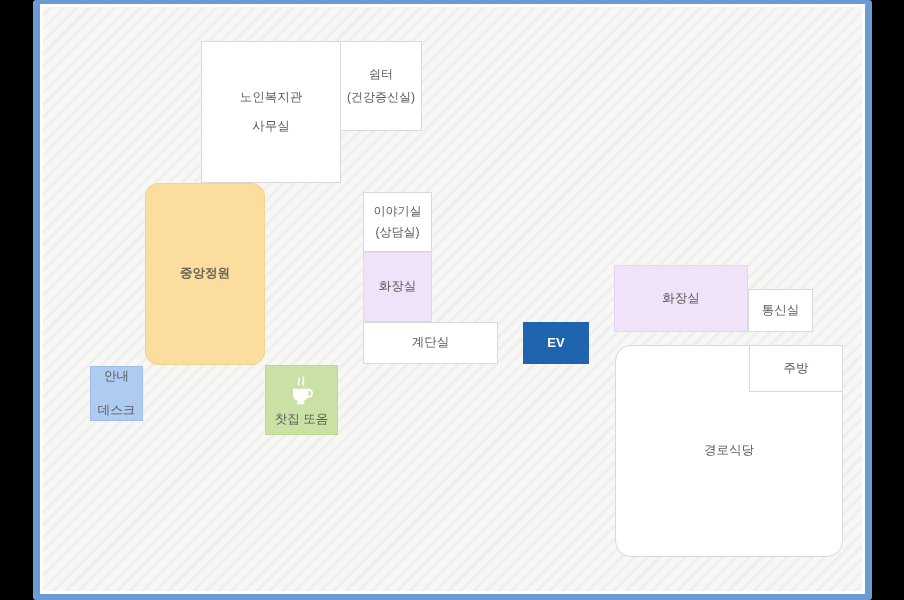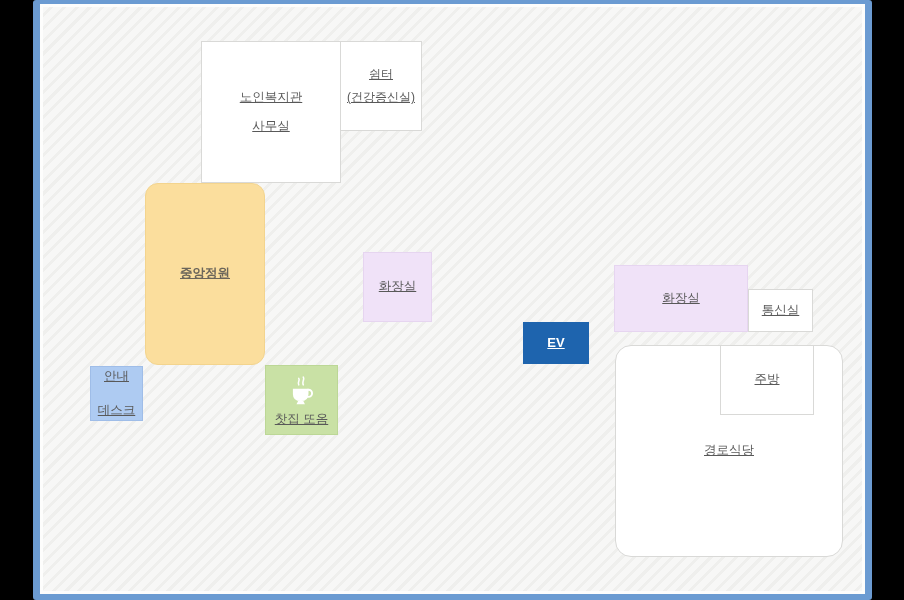--- a/index.html
+++ b/index.html
@@ -40,21 +40,20 @@
     border: 1px solid #d9d9d7;
     color: #595959;
     font-size: 12.5px;
     display: flex;
     flex-direction: column;
     align-items: center;
     justify-content: center;
     text-align: center;
     line-height: 1.9;
     letter-spacing: 0px;
-    text-decoration: underline;
   }
   .room span { display: block; }
 
   .room--office        { left:201px; top:41px;  width:140px; height:142px; line-height:2.3; }
   .room--shelter       { left:340px; top:41px;  width:82px;  height:90px;  font-size:12px; }
   .room--garden        { left:145px; top:183px; width:120px; height:182px;
                          background:#fbde9d; border-color:#f3d48e; font-weight:700; color:#6b655a;border-radius:13px; }
   .room--director      { left:265px; top:183px; width:73px;  height:80px; }
   .room--program       { left:265px; top:262px; width:73px;  height:103px; font-size:12px; }
   .room--infodesk      { left:90px;  top:366px; width:53px;  height:55px;
@@ -66,21 +65,21 @@
   .room--restroom-mid  { left:363px; top:252px; width:69px;  height:70px;
                          background:#f0e2f8; border-color:#e6d5f0; }
   .room--stairs        { left:363px; top:322px; width:135px; height:42px; }
   .room--elevator      { left:523px; top:322px; width:66px;  height:42px;
                          background:#1e64ae; border-color:#1e64ae; color:#ffffff;
                          font-weight:700; font-size:13px; }
   .room--restroom-right{ left:614px; top:265px; width:134px; height:67px;
                          background:#f0e2f8; border-color:#e6d5f0; }
   .room--comms         { left:748px; top:289px; width:65px;  height:43px; }
   .room--restaurant    { left:615px; top:345px; width:228px; height:212px;border-radius:16px; }
-  .room--kitchen       { left:720px; top:345px; width:94px;  height:70px; z-index:2; }
+  .room--kitchen       { left:749px; top:345px; width:94px;  height:47px; z-index:2; }
 
   .coffee-icon { width:26px; height:32px; margin-bottom:4px; }
 </style>
 </head>
 <body>
 
 <div class="screen">
   <div class="slide"></div>
 
   <div class="rooms">
@@ -110,25 +109,32 @@
       <svg class="coffee-icon" viewBox="0 0 40 46" xmlns="http://www.w3.org/2000/svg">
         <path d="M15 2 c2.5 3.5 -2.5 5.5 0 10" fill="none" stroke="#ffffff" stroke-width="2.4" stroke-linecap="round"></path>
         <path d="M22 0 c2.5 4 -2.5 6.5 0 12" fill="none" stroke="#ffffff" stroke-width="2.4" stroke-linecap="round"></path>
         <circle cx="30" cy="25" r="5.5" fill="none" stroke="#ffffff" stroke-width="3"></circle>
         <path d="M6 18 H30 V26 Q30 37 18 37 Q6 37 6 26 Z" fill="#ffffff"></path>
         <path d="M14 37 h8 l2.5 5 h-13 z" fill="#ffffff"></path>
       </svg>
       <span>찻집 또옴</span>
     </div>
 
+    <div class="room room--story">
+      <span>이야기실</span>
+      <span>(상담실)</span>
+    </div>
 
     <div class="room room--restroom-mid">
       <span>화장실</span>
     </div>
 
+    <div class="room room--stairs">
+      <span>계단실</span>
+    </div>
 
     <div class="room room--elevator">
       <span>EV</span>
     </div>
 
     <div class="room room--restroom-right">
       <span>화장실</span>
     </div>
 
     <div class="room room--comms">

